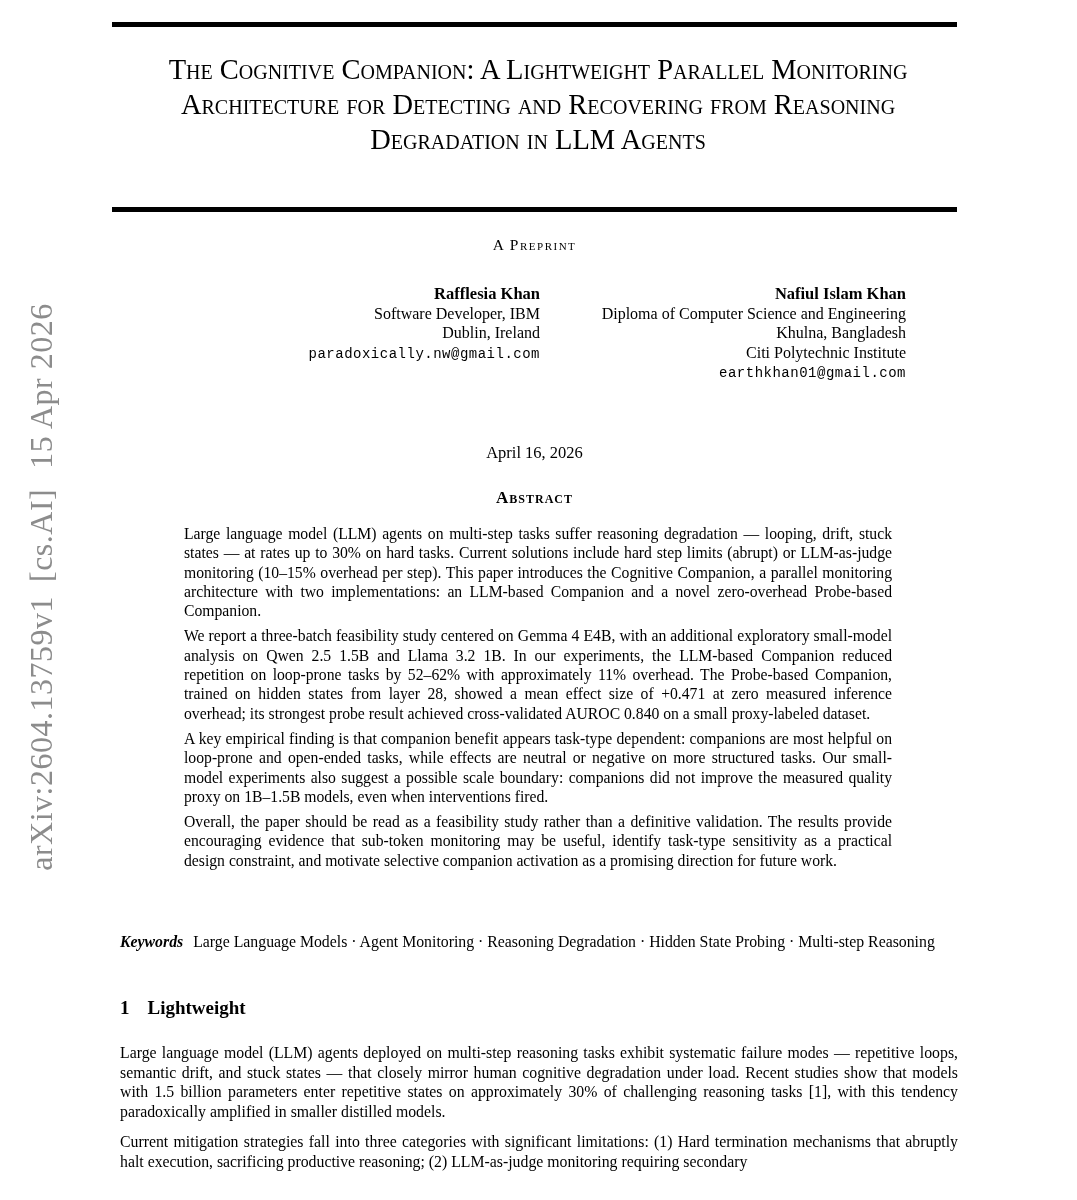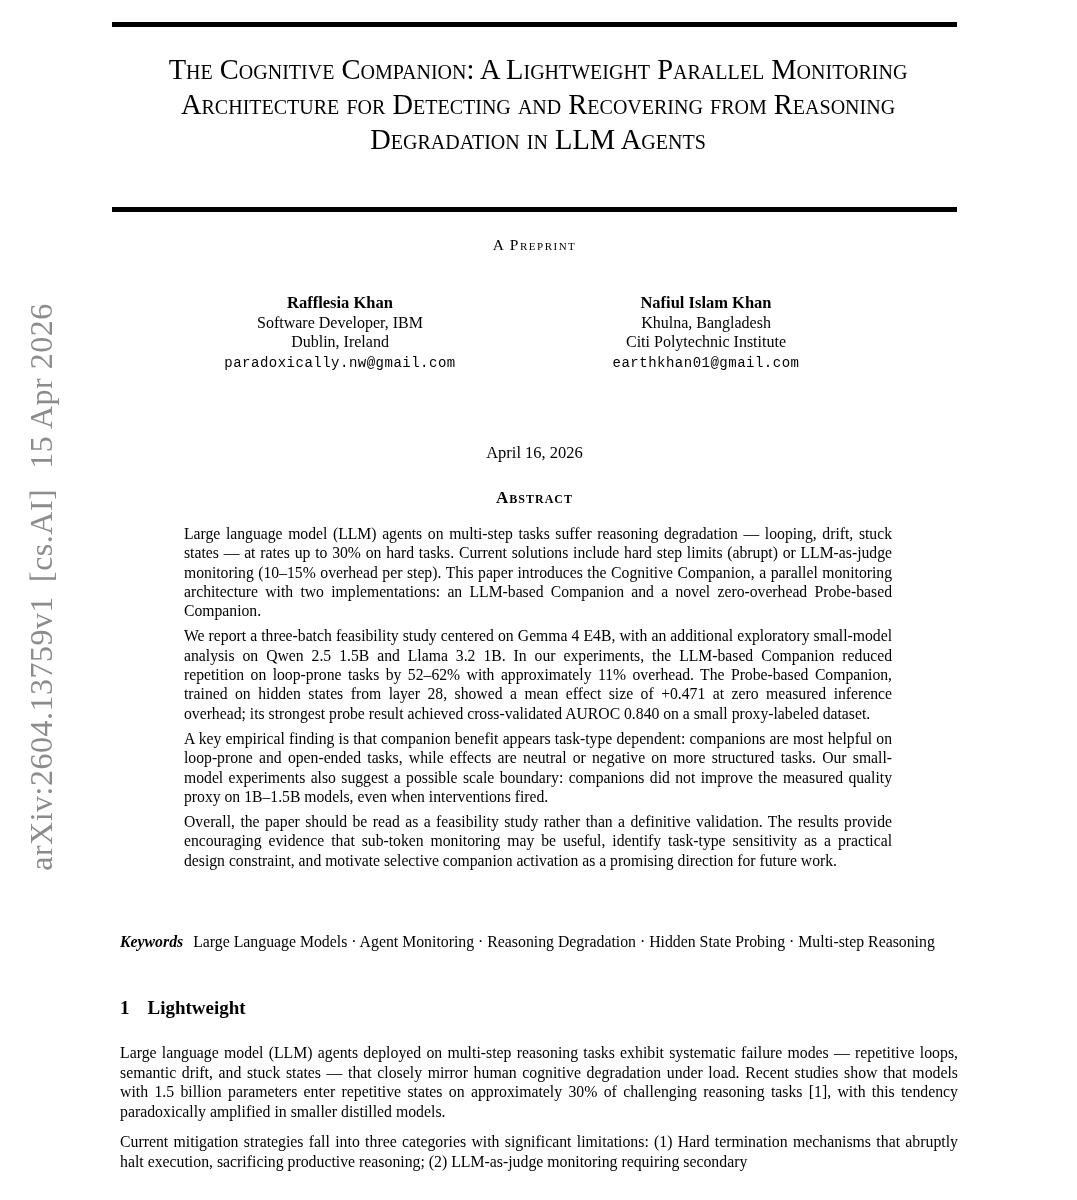--- a/index.html
+++ b/index.html
@@ -63,23 +63,23 @@
     width: 845px;
     text-align: center;
     font-variant: small-caps;
     font-size: 15.5px;
     letter-spacing: 1.5px;
   }
 
   
   .author-block {
     position: absolute;
-    top: 293px;
+    top: 284px;
     width: 400px;
-    text-align: center;
+    text-align: right;
     font-size: 16px;
     line-height: 19.5px;
   }
   .author-block-1 { left: 140px; }
   .author-block-2 { left: 506px; }
   .author-name {
     font-weight: bold;
     font-size: 16.5px;
   }
   .author-email {
@@ -177,20 +177,21 @@
 
   <div class="author-block author-block-1">
     <div class="author-name">Rafflesia Khan</div>
     <div class="author-affiliation">Software Developer, IBM</div>
     <div class="author-affiliation">Dublin, Ireland</div>
     <div class="author-email">paradoxically.nw@gmail.com</div>
   </div>
 
   <div class="author-block author-block-2">
     <div class="author-name">Nafiul Islam Khan</div>
+    <div class="author-affiliation">Diploma of Computer Science and Engineering</div>
     <div class="author-affiliation">Khulna, Bangladesh</div>
     <div class="author-affiliation">Citi Polytechnic Institute</div>
     <div class="author-email">earthkhan01@gmail.com</div>
   </div>
 
   <div class="publication-date">April 16, 2026</div>
 
   <div class="abstract-heading">Abstract</div>
 
   <div class="abstract-body">

